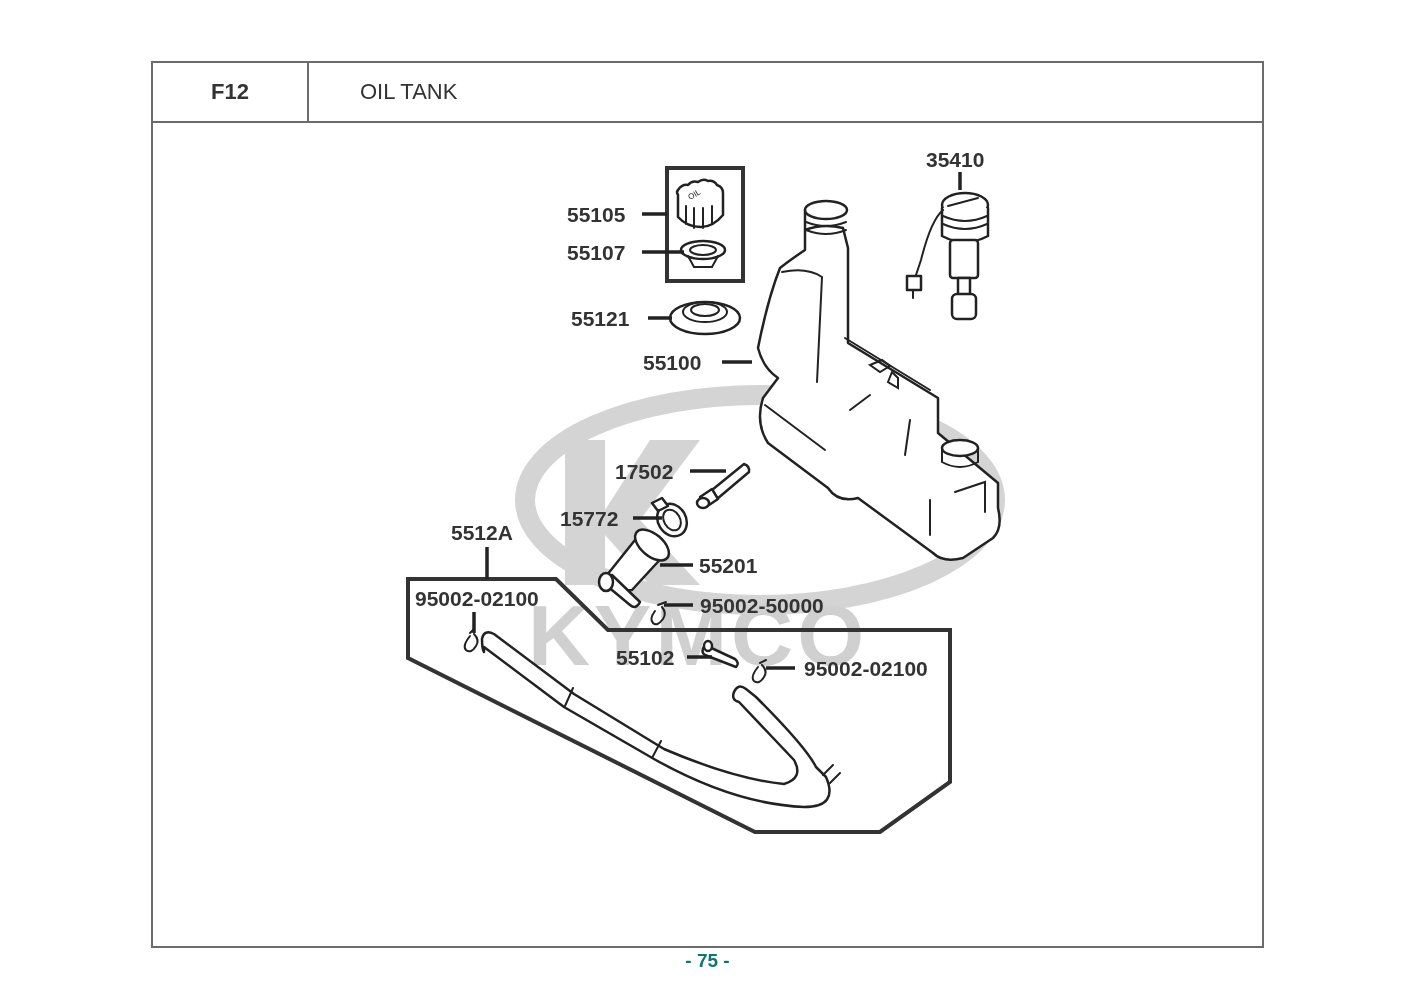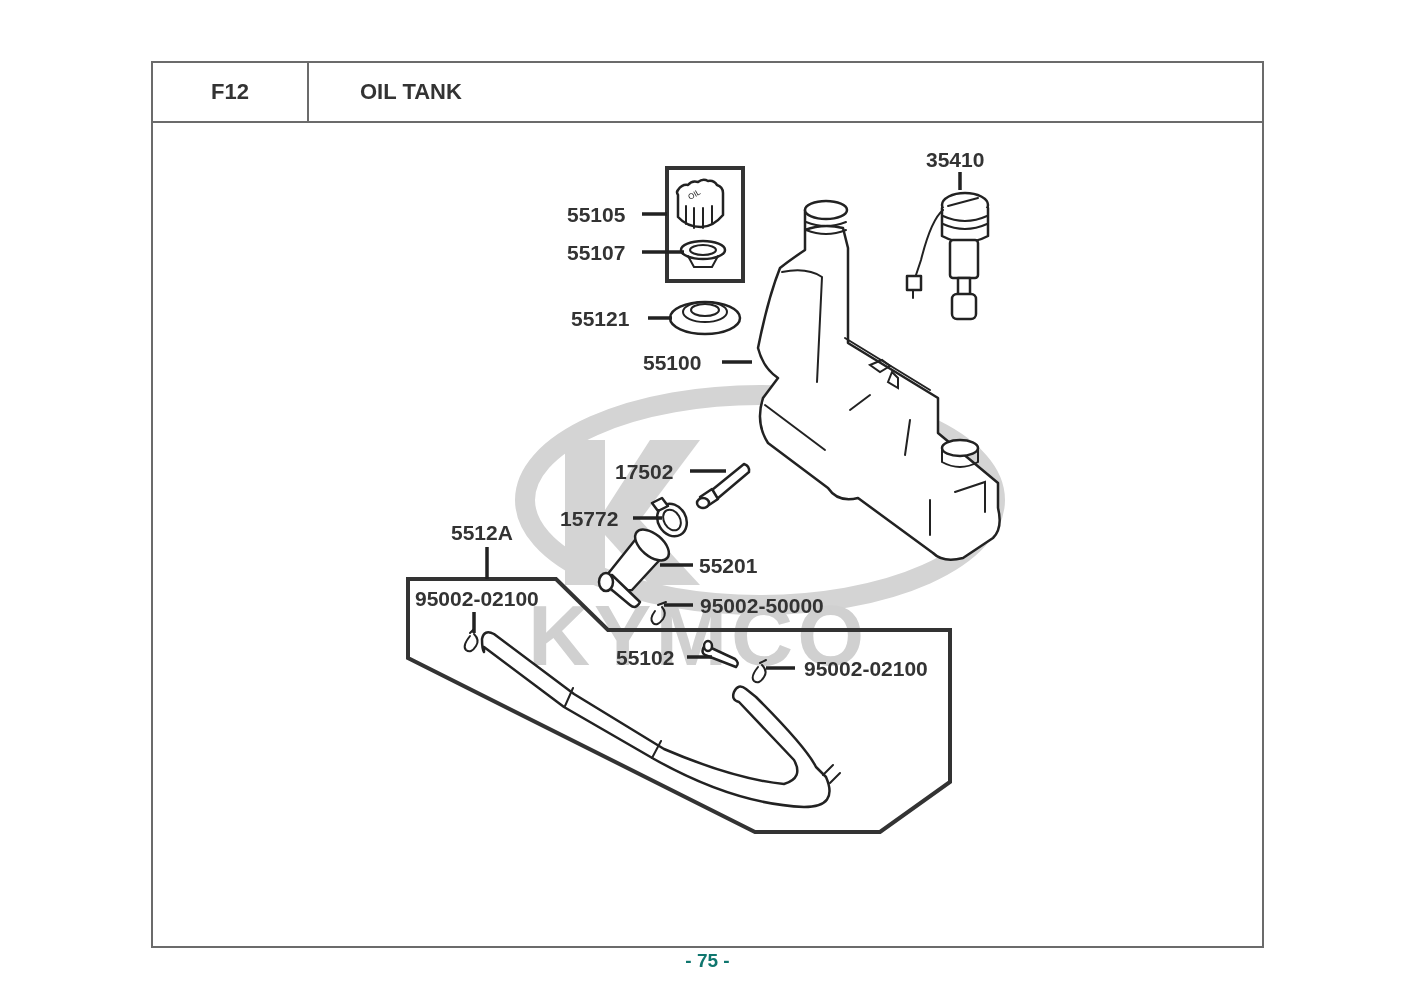--- a/index.html
+++ b/index.html
@@ -7,21 +7,21 @@
          font-family: "Liberation Sans", sans-serif; color: #333333; }
   .page { position: absolute; left: 0; top: 0; width: 1415px; height: 1000px; }
   .hdr-code-box { position: absolute; left: 151px; top: 61px; width: 158px; height: 60px;
          border: 2px solid #6b6b6b; border-bottom: none; box-sizing: border-box; }
   .hdr-title-box { position: absolute; left: 308px; top: 61px; width: 956px; height: 61px;
          border-top: 2px solid #6b6b6b; border-right: 2px solid #6b6b6b; box-sizing: border-box; }
   .hdr-code { position: absolute; left: 151px; top: 61px; width: 158px; height: 61px;
          display: flex; align-items: center; justify-content: center;
          font-weight: bold; font-size: 22px; color: #333; }
   .hdr-title { position: absolute; left: 360px; top: 61px; height: 61px;
-         display: flex; align-items: center; font-weight: bold; font-size: 22px; color: #333; }
+         display: flex; align-items: center; font-weight: normal; font-size: 22px; color: #333; }
   .frame { position: absolute; left: 151px; top: 121px; width: 1113px; height: 827px;
          border: 2px solid #6b6b6b; box-sizing: border-box; }
   .page-number { position: absolute; left: 0; width: 1415px; top: 950px; text-align: center;
          font-weight: bold; font-size: 19px; color: #0f766e; }
   svg.diagram { position: absolute; left: 0; top: 0; width: 1415px; height: 1000px; }
   .lbl { font-family: "Liberation Sans", sans-serif; font-weight: bold; font-size: 21px; fill: #333; }
   .wm { font-family: "Liberation Sans", sans-serif; font-weight: bold; font-size: 86px; fill: #d0d0d0; letter-spacing: 4px; }
   .part { fill: #ffffff; stroke: #222; stroke-width: 2.5; stroke-linejoin: round; stroke-linecap: round; }
   .thin { fill: none; stroke: #222; stroke-width: 2; stroke-linecap: round; }
   .leader { stroke: #222; stroke-width: 3.5; fill: none; }

